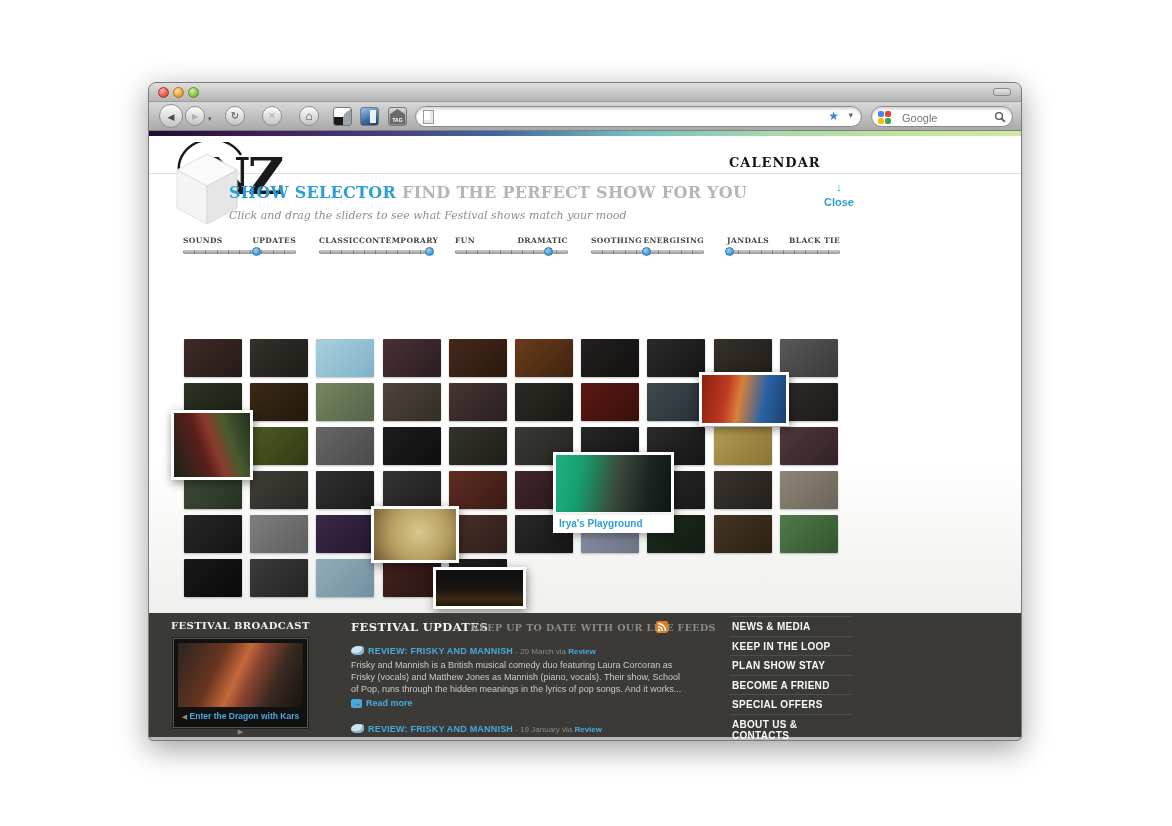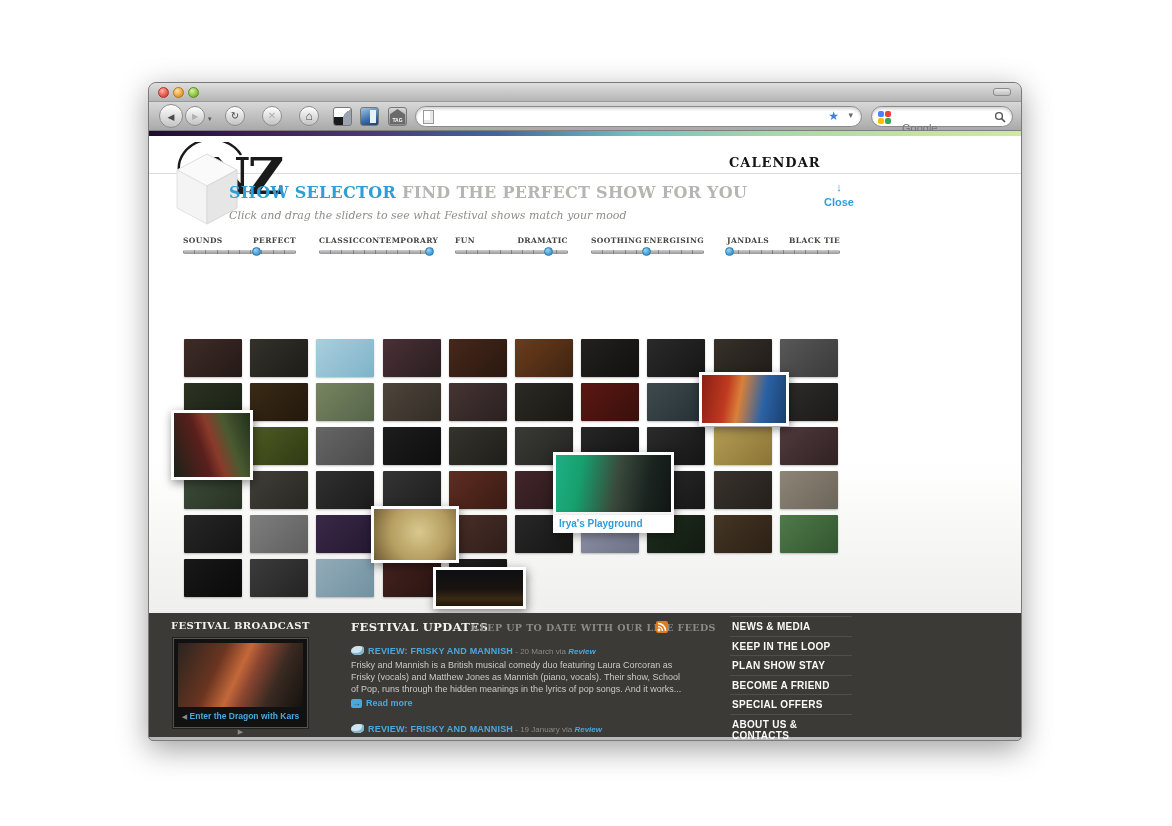--- a/index.html
+++ b/index.html
@@ -25,21 +25,21 @@
   .cbtn.dis{color:#b0b0b0;}
   .sqbtn{position:absolute;top:5px;width:19px;height:19px;border:1px solid #777;border-radius:3px;overflow:hidden;}
   #addressbar{position:absolute;left:266px;top:4px;width:447px;height:21px;border-radius:11px;
     background:#fff;border:1px solid #8a8a8a;box-shadow:inset 0 2px 3px rgba(0,0,0,.18);}
   #searchbar{position:absolute;left:722px;top:4px;width:142px;height:21px;border-radius:11px;
     background:#fff;border:1px solid #8a8a8a;box-shadow:inset 0 2px 3px rgba(0,0,0,.18);}
   .docicon{position:absolute;left:7px;top:3px;width:11px;height:14px;background:#fff;border:1px solid #999;
     box-shadow:inset -3px -3px 0 #e8e8e8;}
   #addr-star{position:absolute;right:22px;top:2px;color:#3f7fd6;font-size:12px;}
   #addr-caret{position:absolute;right:8px;top:3px;color:#666;font-size:9px;}
-  #addr-input,#search-input{position:absolute;left:24px;top:12px;right:40px;border:none;outline:none;
+  #addr-input,#search-input{position:absolute;left:24px;top:2px;right:40px;border:none;outline:none;
     font-size:11px;color:#444;height:17px;background:transparent;font-family:"Liberation Sans",sans-serif;}
   #search-input{left:28px;right:20px;color:#999;}
   .gicon{position:absolute;left:6px;top:4px;width:13px;height:13px;}
   .gicon i{position:absolute;width:6px;height:6px;border-radius:2px;}
   .mag{position:absolute;right:6px;top:4px;width:12px;height:12px;}
   #stripe{position:absolute;left:0;top:48px;right:0;height:5px;
     background:linear-gradient(90deg,#1d0d2c 0%,#3d1d58 12%,#4a3a7a 26%,#41679f 40%,#74c2c0 56%,#aad8ab 72%,#c5e39c 88%,#cfe9a1 100%);}
   
   #content{position:absolute;left:0;top:53px;right:0;height:477px;
     background:linear-gradient(#ffffff 68%,#efefed 100%);}
@@ -81,21 +81,21 @@
     text-align:center;line-height:15px;font-weight:bold;}
   #bc-cap .nav{color:#8a8a85;font-size:7px;font-weight:normal;}
   #up-title{position:absolute;left:202px;top:7px;font-size:11.5px;color:#f2f2ef;letter-spacing:.4px;}
   #up-sub{position:absolute;left:322px;top:9px;font-size:9.5px;color:#8b8b84;letter-spacing:.4px;}
   #rss{position:absolute;left:507px;top:8px;width:12px;height:12px;border-radius:2px;background:#e07a1f;}
   #rss svg{position:absolute;left:1px;top:1px;}
   .feed-item{position:absolute;left:202px;width:330px;}
   .feed-head{font-size:9px;}
   .feed-head .ttl{color:#4aa8dc;font-weight:bold;letter-spacing:.2px;}
   .feed-head .meta{color:#8a8a85;font-size:8px;}
-  .feed-head .src{color:#4aa8dc;font-size:8px;font-weight:bold;font-style:italic;}
+  .feed-head .src{color:#4aa8dc;font-size:8px;font-weight:bold;}
   .bird{display:inline-block;width:13px;height:9px;background:#cfe4ec;border-radius:60% 40% 50% 50%;
     position:relative;margin-right:4px;vertical-align:-1px;box-shadow:inset -2px -2px 0 #7fb6cc;}
   .feed-body{position:absolute;left:202px;width:332px;font-size:9px;line-height:12px;color:#c9c9c5;}
   .readmore{position:absolute;left:202px;font-size:9px;color:#4aa8dc;font-weight:bold;}
   .readmore .arr{display:inline-block;background:#4aa8dc;color:#3b3a37;border-radius:2px;
     width:11px;height:9px;line-height:9px;text-align:center;font-size:8px;margin-right:4px;}
   #fmenu{position:absolute;left:581px;top:3px;width:122px;}
   #fmenu .mi{border-top:1px solid #514f4a;padding:4px 0 3.5px 2px;font-size:10px;font-weight:bold;
     color:#fafaf8;letter-spacing:.3px;}
   #fmenu .mi:last-child{border-bottom:5px solid #c2410c;}
@@ -165,21 +165,21 @@
       <span class="grey">FIND THE PERFECT SHOW FOR YOU</span>
     </div>
     <div id="close-box">
       <span class="arr">↓</span>
       <span class="lbl">Close</span>
     </div>
     <div id="sliders">
         <div class="slider-group">
           <div class="slider-labels">
             <span>SOUNDS</span>
-            <span>PERFECT</span>
+            <span>UPDATES</span>
           </div>
           <div class="slider-track">
             <div class="slider-handle" style="left: 65%;"></div>
           </div>
         </div>
         <div class="slider-group">
           <div class="slider-labels">
             <span>CLASSIC</span>
             <span>CONTEMPORARY</span>
           </div>

